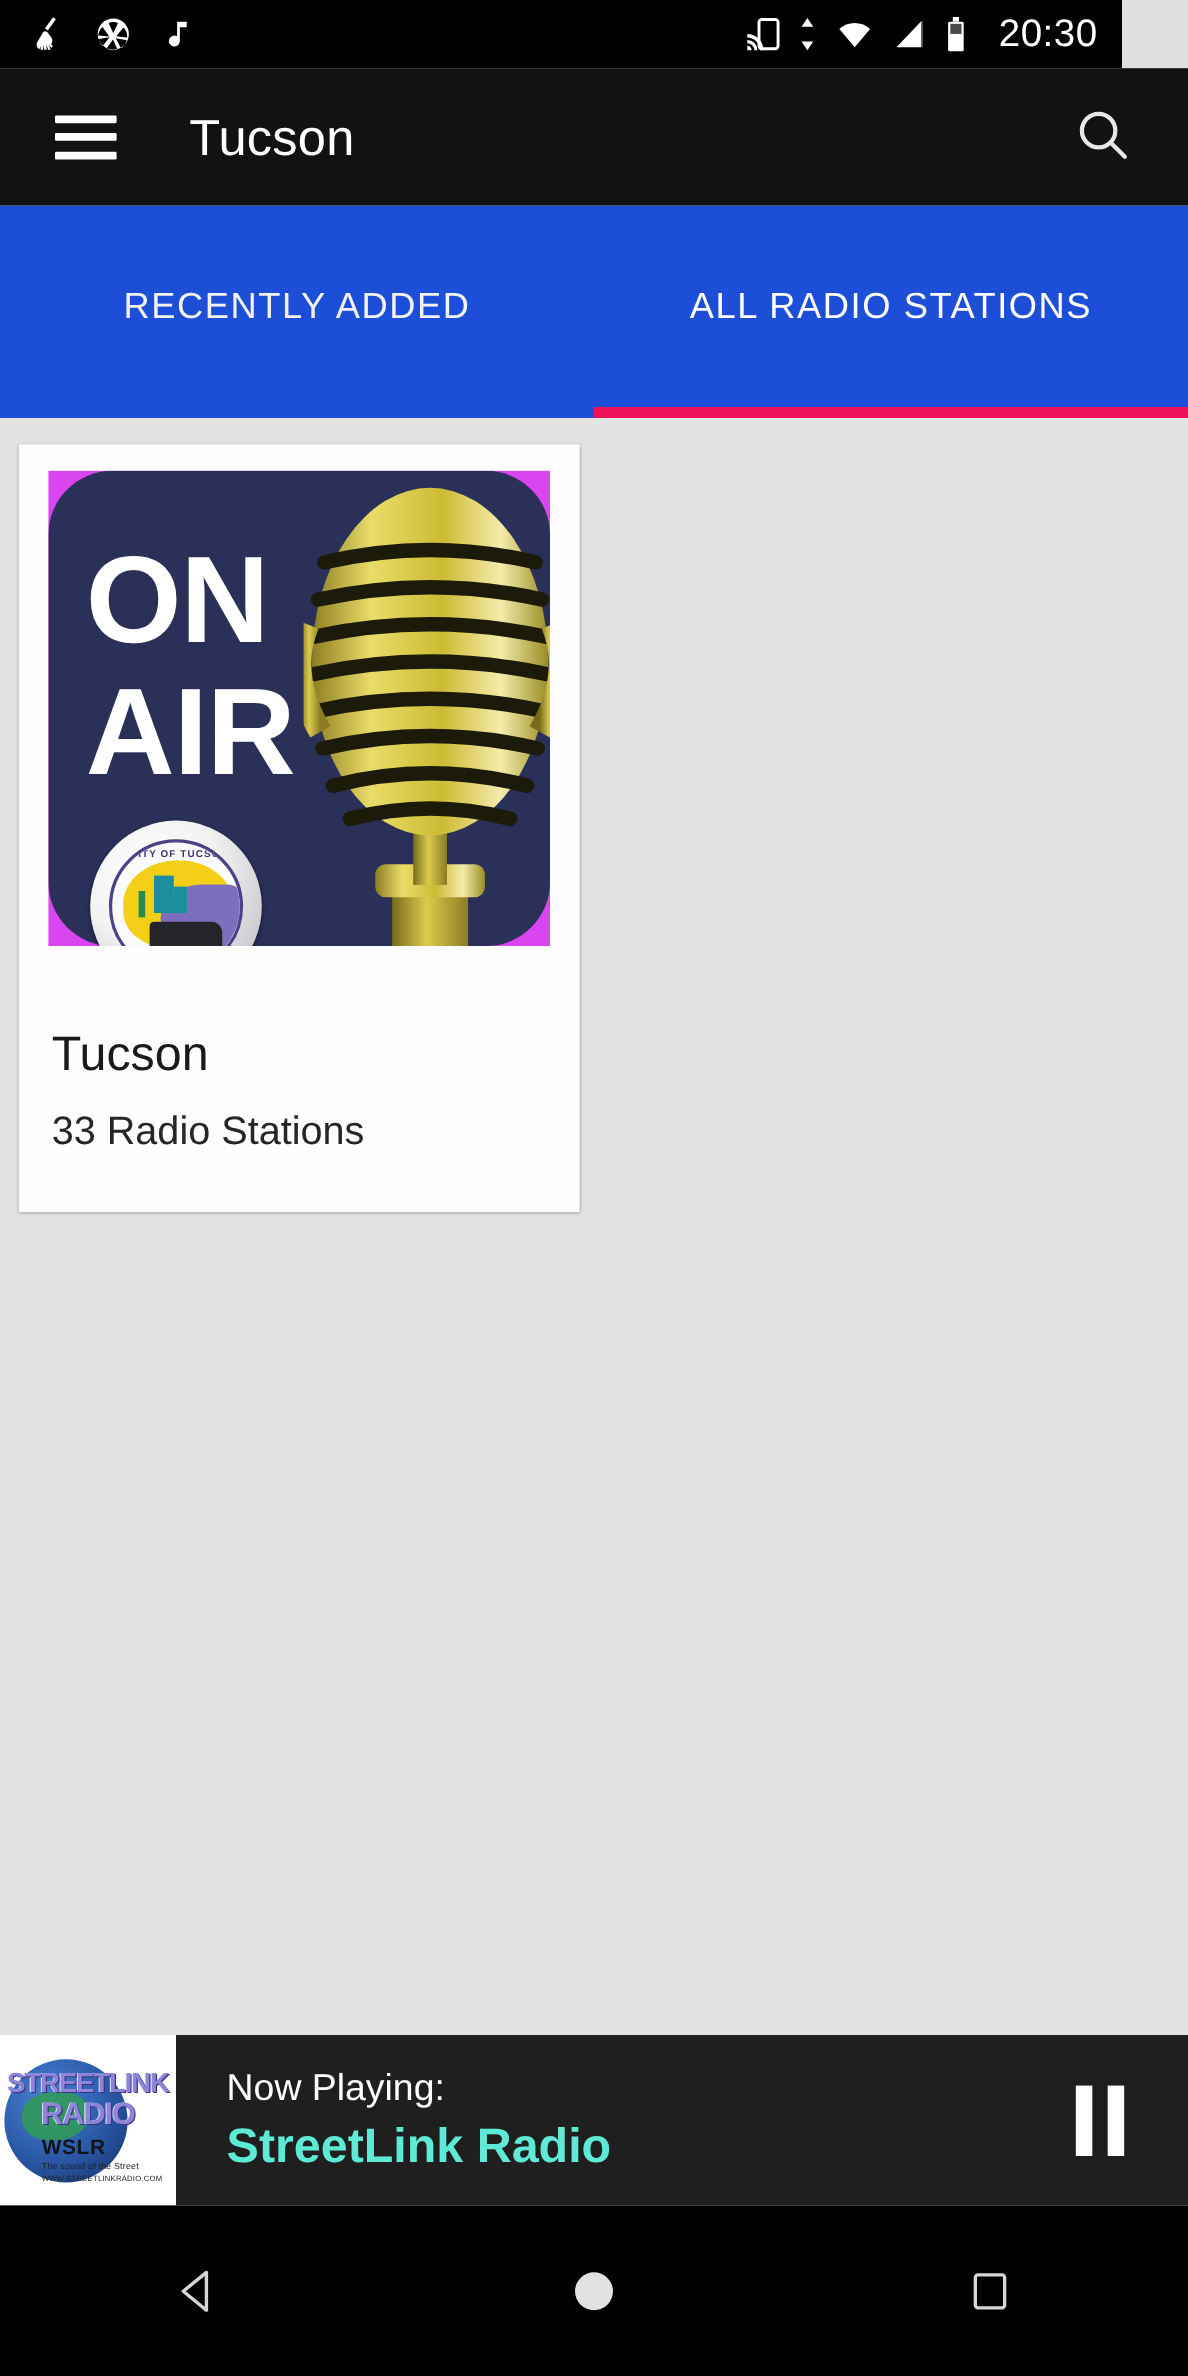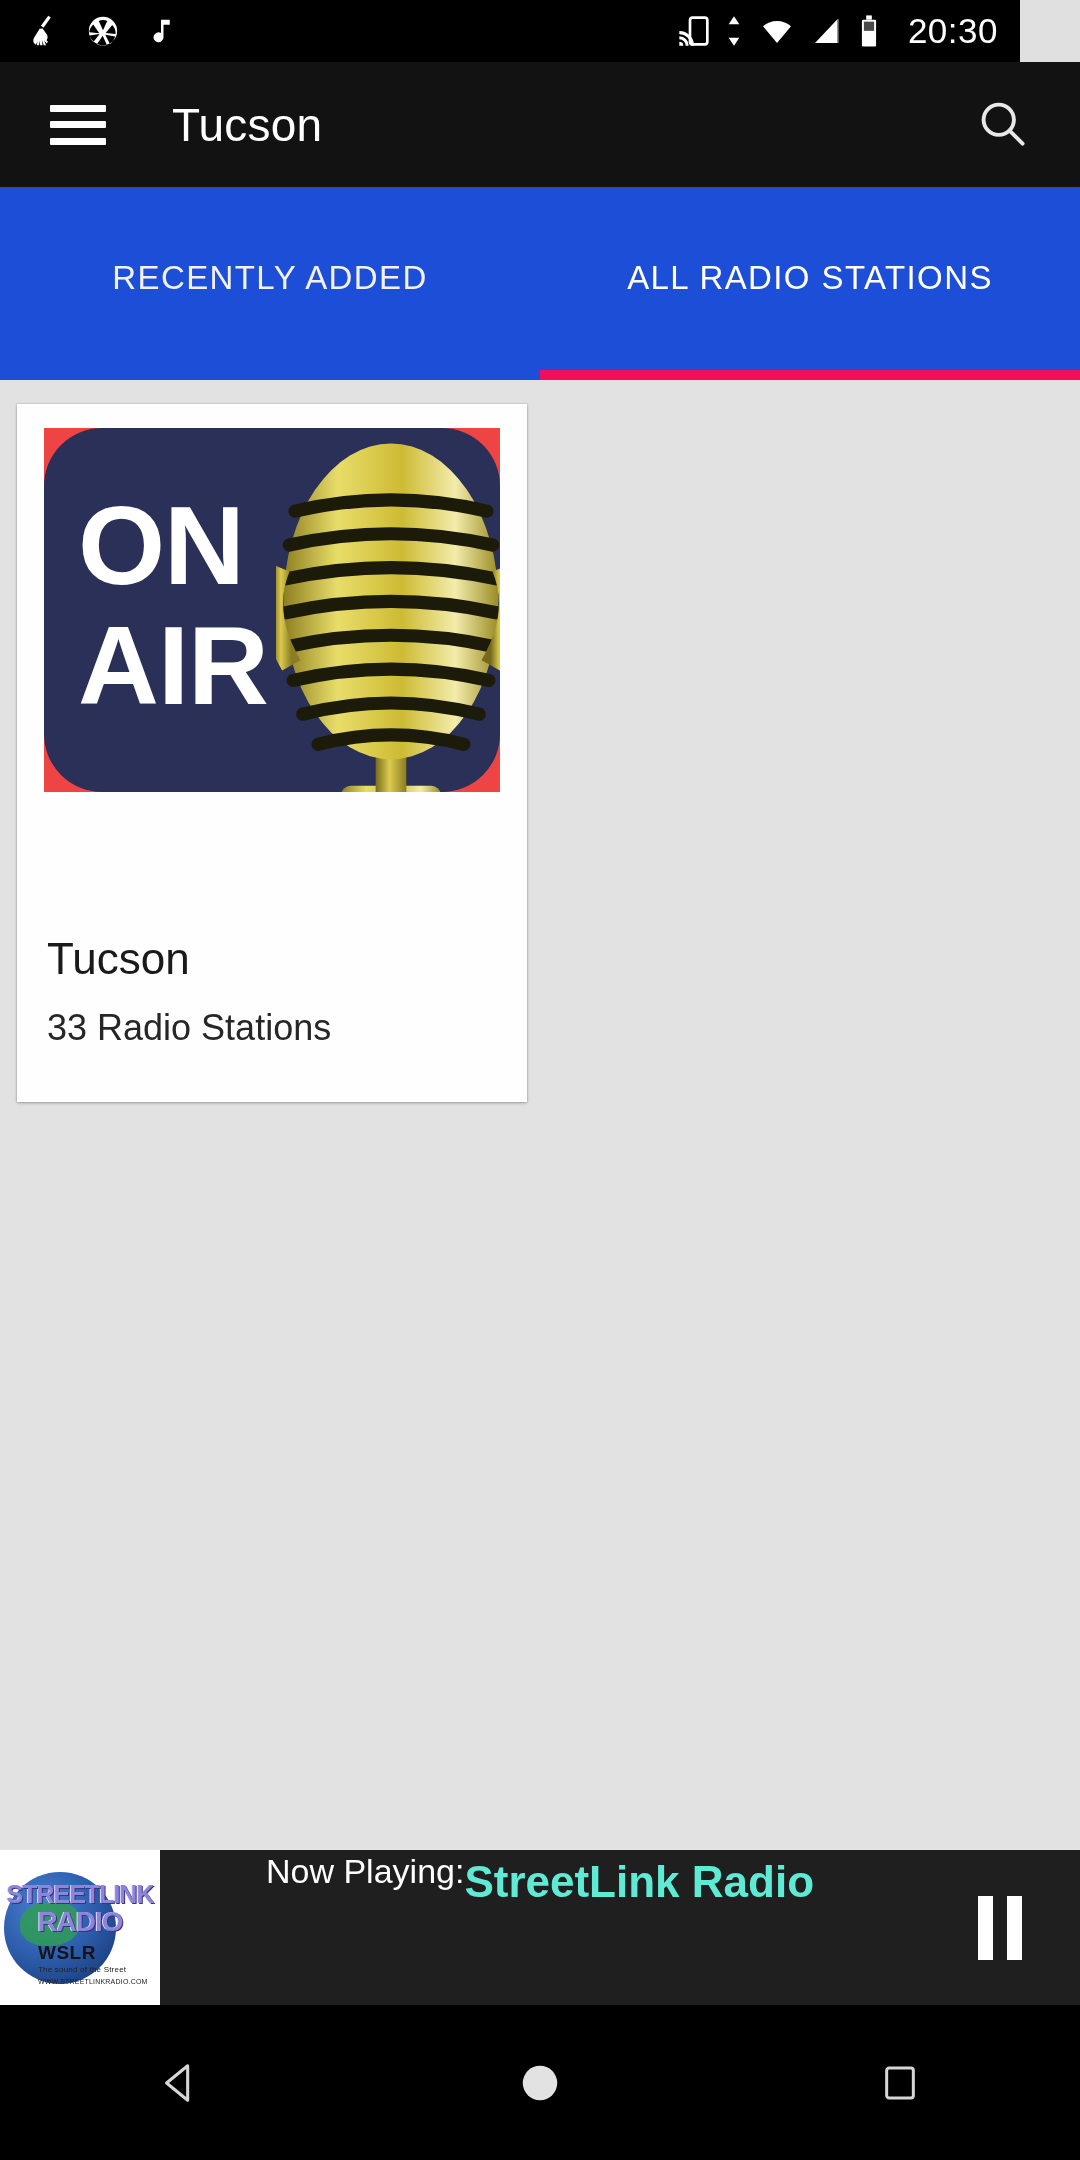--- a/index.html
+++ b/index.html
@@ -68,22 +68,22 @@
     background:#e2e2e2;
   }
   .card{
     position:absolute; left:17px; top:24px;
     width:510px; height:698px;
     background:#fefefe;
     box-shadow:0 1px 3px rgba(0,0,0,0.30), 0 0 0 1px rgba(0,0,0,0.04);
   }
   .card-thumb{
     position:absolute; left:27px; top:24px;
-    width:456px; height:364px;
-    overflow:hidden; background:#ef4444;
+    width:456px; height:432px;
+    overflow:hidden; background:#d946ef;
   }
   .card-text{
     position:absolute; left:30px; top:530px; right:18px;
   }
   .card-title{
     color:#1a1a1a; font-size:44px; font-weight:400; line-height:1.15;
   }
   .card-sub{
     color:#262626; font-size:36px; font-weight:400; margin-top:22px;
   }
@@ -167,21 +167,22 @@
   }
   .np-tag{
     position:absolute; left:38px; top:115px; width:120px;
     font-size:8px; color:#222; letter-spacing:0.2px;
   }
   .np-url{
     position:absolute; left:38px; top:128px; width:120px;
     font-size:7px; color:#222; letter-spacing:0.2px;
   }
   .np-body{
-    flex:1; display:flex; flex-direction:row; justify-content:center;
+    flex:1; display:flex; flex-direction:column; justify-content:center;
+    padding-left:46px;
   }
   .np-label{ color:#ffffff; font-size:34px; font-weight:400; line-height:1.25; }
   .np-title{ color:#5eead4; font-size:44px; font-weight:700; line-height:1.25; margin-top:4px; }
   .np-pause{
     width:160px; display:flex; align-items:center; justify-content:center;
     cursor:pointer;
   }
   .np-pause span{
     display:inline-block; width:15px; height:64px; background:#ffffff; margin:0 7px;
   }
@@ -301,20 +302,31 @@
               <path d="M22 164 Q60 154 98 164"></path>
             </g>
 
             <path d="M2 70 q-10 24 6 52" stroke="url(#gold2)" stroke-width="11" fill="none"></path>
             <path d="M118 70 q10 24 -6 52" stroke="url(#gold2)" stroke-width="11" fill="none"></path>
           </svg>
 
           <div class="art-on">ON</div>
           <div class="art-air">AIR</div>
 
+          <div class="art-seal">
+            <div class="seal-inner">
+              <div class="seal-sun"></div>
+              <div class="seal-purple"></div>
+              <div class="seal-bld1"></div>
+              <div class="seal-bld2"></div>
+              <div class="seal-cact"></div>
+              <div class="seal-dark"></div>
+              <div class="seal-ring-text">CITY OF TUCSON</div>
+            </div>
+          </div>
         </div>
       </div>
 
       <div class="card-text">
         <div class="card-title">Tucson</div>
         <div class="card-sub">33 Radio Stations</div>
       </div>
     </div>
 
   </div>

